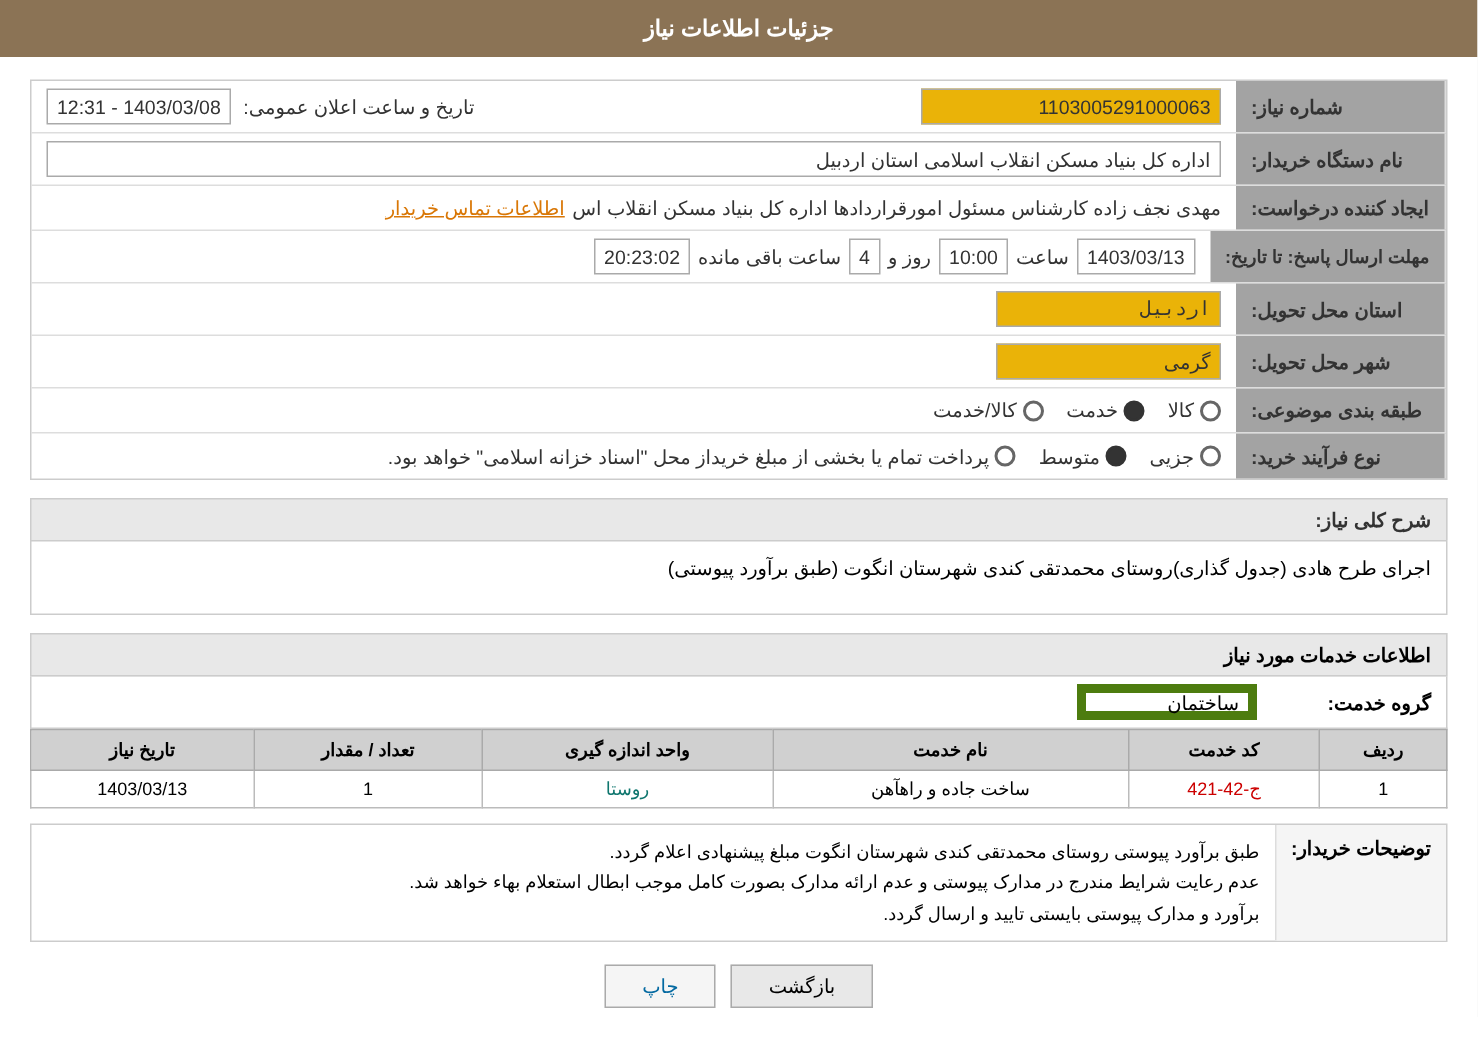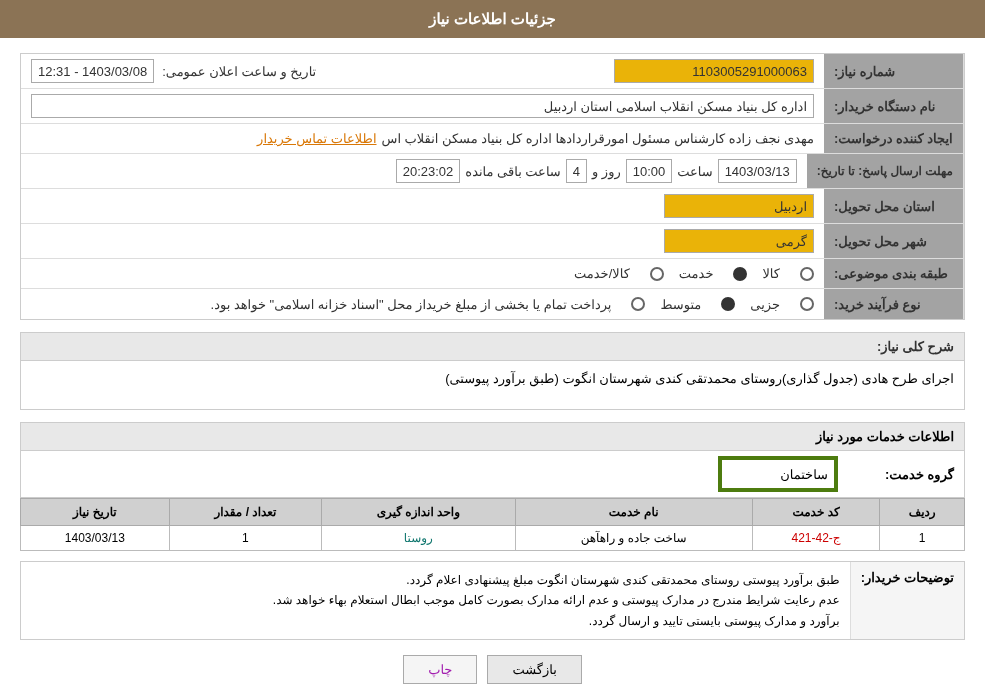--- a/index.html
+++ b/index.html
@@ -98,21 +98,21 @@
       cursor: pointer;
     }
     .radio-group {
       display: flex;
       gap: 15px;
       align-items: center;
     }
     .radio-item {
       display: flex;
       align-items: center;
-      gap: 20px;
+      gap: 4px;
     }
     .radio-circle {
       width: 14px;
       height: 14px;
       border-radius: 50%;
       border: 2px solid #666;
       background: #fff;
       display: inline-block;
     }
     .radio-circle.selected {
@@ -153,23 +153,23 @@
       border: 1px solid #ccc;
       border-top: none;
       padding: 5px 10px;
     }
     .group-label {
       font-weight: bold;
       min-width: 100px;
       text-align: right;
     }
     .group-value {
-      border: 4px solid #4d7c0f;
+      border: 6px solid #4d7c0f;
       padding: 2px 6px;
-      height: 36px;
+      height: 24px;
       display: inline-flex;
       align-items: center;
       min-width: 120px;
       background: #fff;
     }
     .services-table {
       width: 100%;
       border-collapse: collapse;
       margin-top: 0;
     }
@@ -221,21 +221,21 @@
     }
     .btn {
       padding: 6px 24px;
       border: 1px solid #aaa;
       cursor: pointer;
       font-size: 13px;
       font-family: Tahoma, Arial, sans-serif;
     }
     .btn-print {
       background: #f5f5f5;
-      color: #a21caf;
+      color: #0369a1;
     }
     .btn-back {
       background: #e8e8e8;
       color: #000000;
     }
   </style>
 </head>
 <body>
 
 <div class="page-wrapper">
@@ -299,21 +299,21 @@
             <div class="date-box">
               <span>20:23:02</span>
             </div>
           </div>
         </div>
       </div>
 
       <div class="info-row">
         <div class="label-cell">استان محل تحویل:</div>
         <div class="value-cell">
-          <div class="inner-field" style="min-width:150px;">
+          <div class="inner-field" style="min-width:150px;font-family:Liberation Mono, monospace;">
             <span>اردبیل</span>
           </div>
         </div>
       </div>
 
       <div class="info-row">
         <div class="label-cell">شهر محل تحویل:</div>
         <div class="value-cell">
           <div class="inner-field" style="min-width:150px;">
             <span>گرمی</span>

